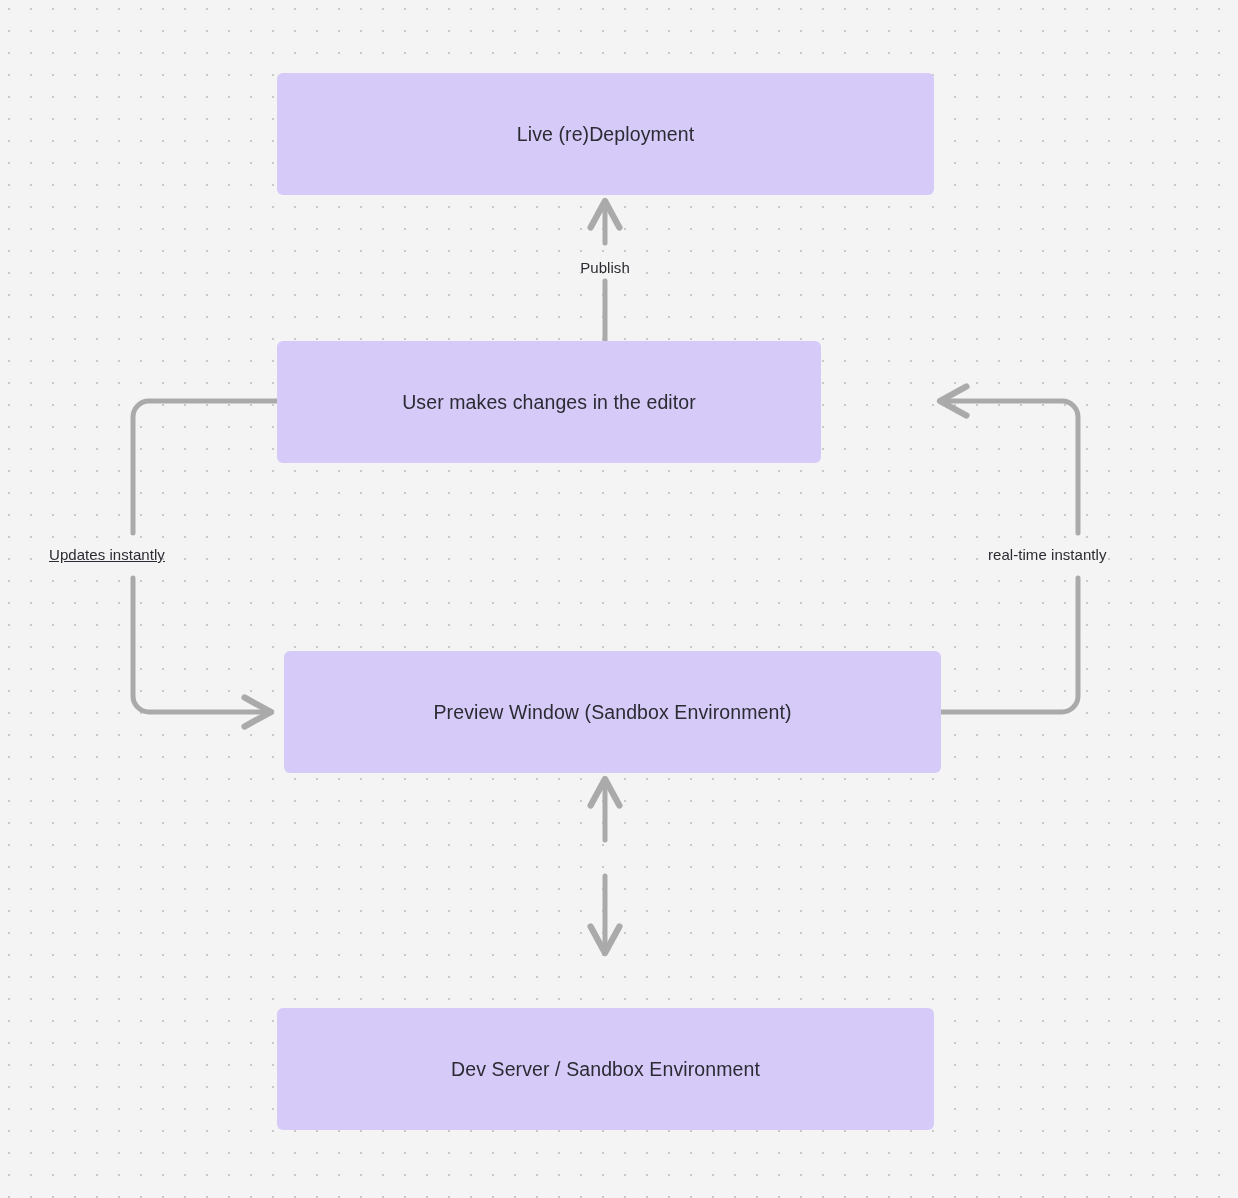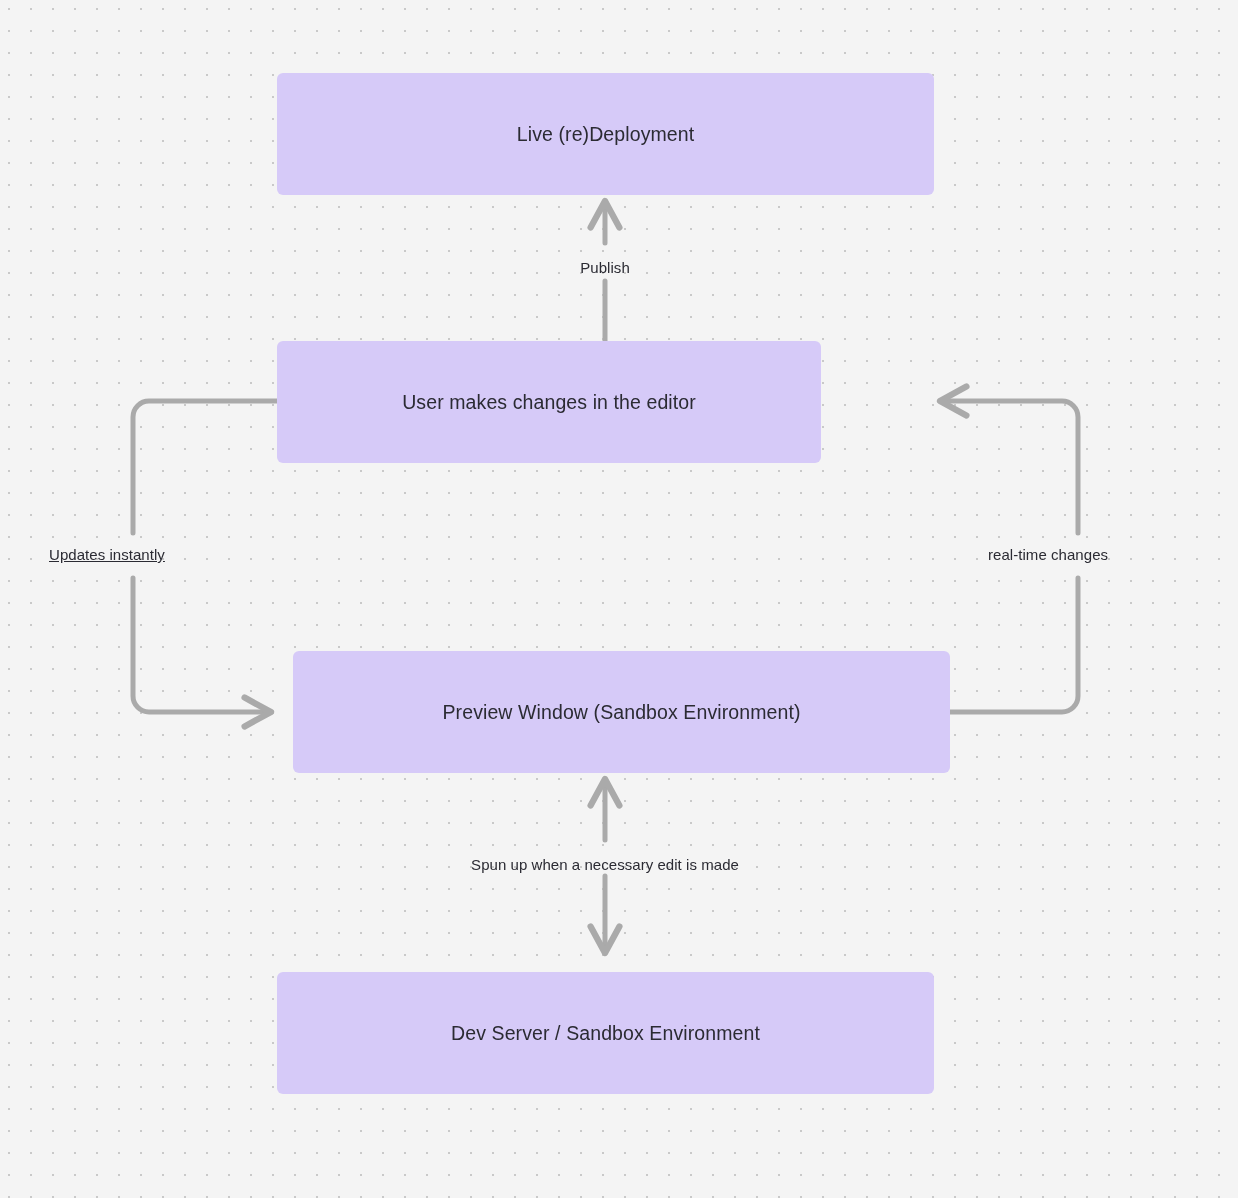--- a/index.html
+++ b/index.html
@@ -95,29 +95,28 @@
   </svg>
 
   <div class="node" style="left:277px; top:73px; width:657px; height:122px;">
     <span>Live (re)Deployment</span>
   </div>
 
   <div class="node" style="left:277px; top:341px; width:544px; height:122px;">
     <span>User makes changes in the editor</span>
   </div>
 
-  <div class="node" style="left:293px; top:651px; width:657px; height:122px;">
+  <div class="node" style="left:284px; top:651px; width:657px; height:122px;">
     <span>Preview Window (Sandbox Environment)</span>
   </div>
 
-  <div class="node" style="left:277px; top:972px; width:657px; height:122px;">
+  <div class="node" style="left:277px; top:1008px; width:657px; height:122px;">
     <span>Dev Server / Sandbox Environment</span>
   </div>
 
   <div class="edge-label center" style="left:605px; top:260px;">Publish</div>
 
   <div class="edge-label" style="left:49px; top:547px;text-decoration:underline;">Updates instantly</div>
 
-  <div class="edge-label" style="left:988px; top:547px;">real-time changes</div>
+  <div class="edge-label" style="left:988px; top:547px;">real-time instantly</div>
 
-  <div class="edge-label center" style="left:605px; top:857px;">Spun up when a necessary edit is made</div>
 
 </div>
 
 </body></html>

